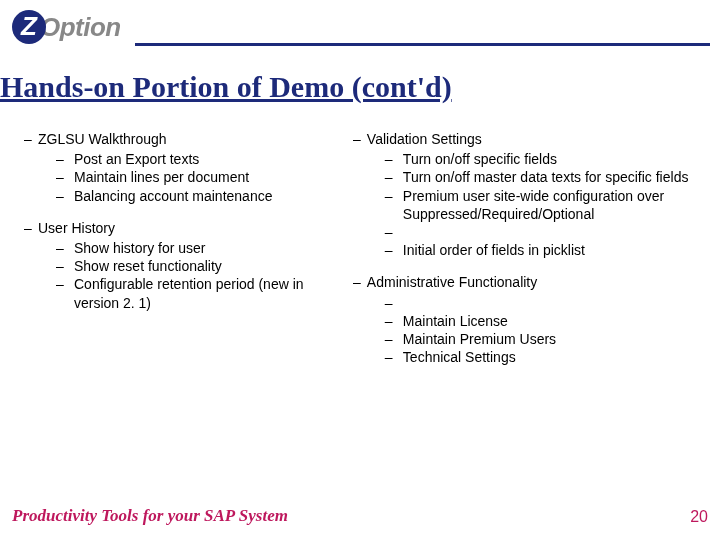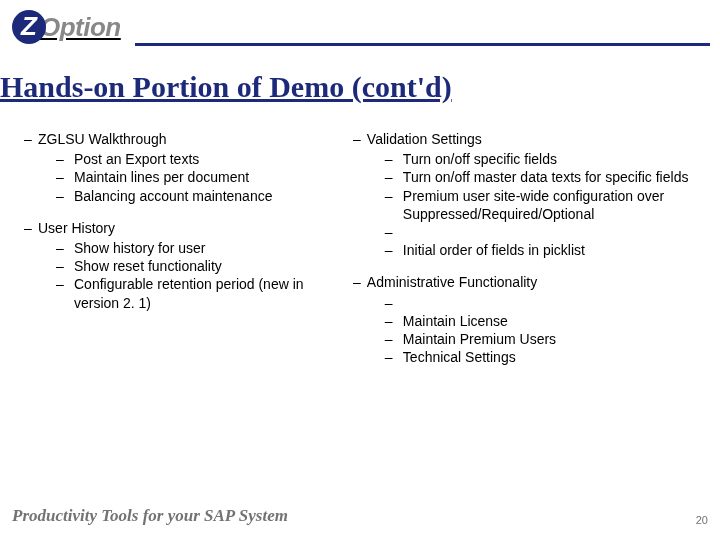--- a/index.html
+++ b/index.html
@@ -18,21 +18,20 @@
     height: 540px;
     position: relative;
     overflow: hidden;
   }
   .logo {
     position: absolute;
     top: 10px;
     left: 12px;
     display: flex;
     align-items: center;
-    text-decoration: underline;
   }
   .logo-z {
     width: 34px;
     height: 34px;
     background: #1d2a7a;
     border-radius: 50%;
     position: relative;
   }
   .logo-z::after {
     content: "Z";
@@ -116,32 +115,32 @@
     text-align: left;
   }
   .footer {
     position: absolute;
     left: 12px;
     right: 12px;
     bottom: 14px;
     display: flex;
     justify-content: space-between;
     align-items: flex-end;
-    color: #737373;
+    color: #be185d;
     gap: 8px;
   }
   .footer-text {
     font-family: "Comic Sans MS", cursive;
     font-style: italic;
     font-weight: bold;
     font-size: 17px;
   }
   .footer-page {
     font-family: "Trebuchet MS", Verdana, sans-serif;
-    font-size: 11px;
+    font-size: 16px;
   }
 </style>
 </head>
 <body>
 <div class="canvas">
 
   <div class="logo">
     <div class="logo-z"></div>
     <div class="logo-text">Option</div>
   </div>

